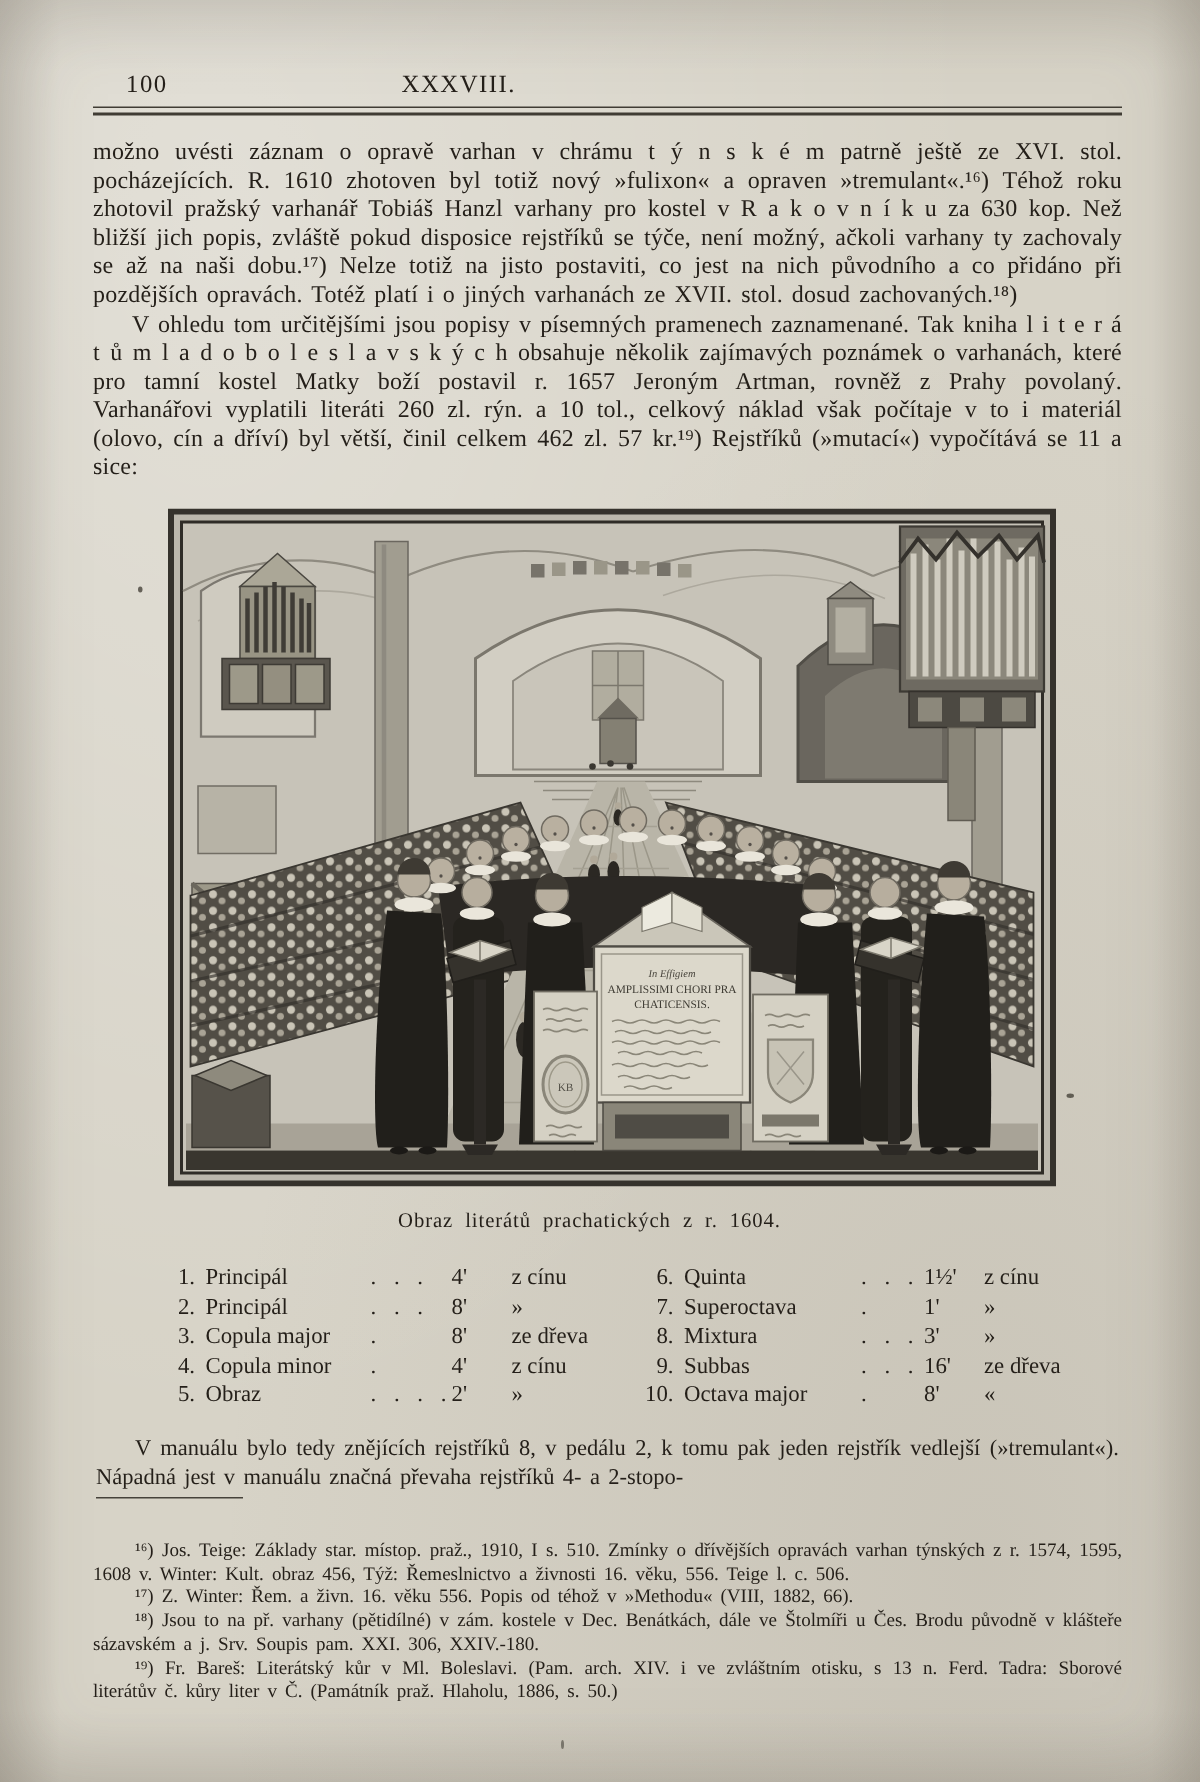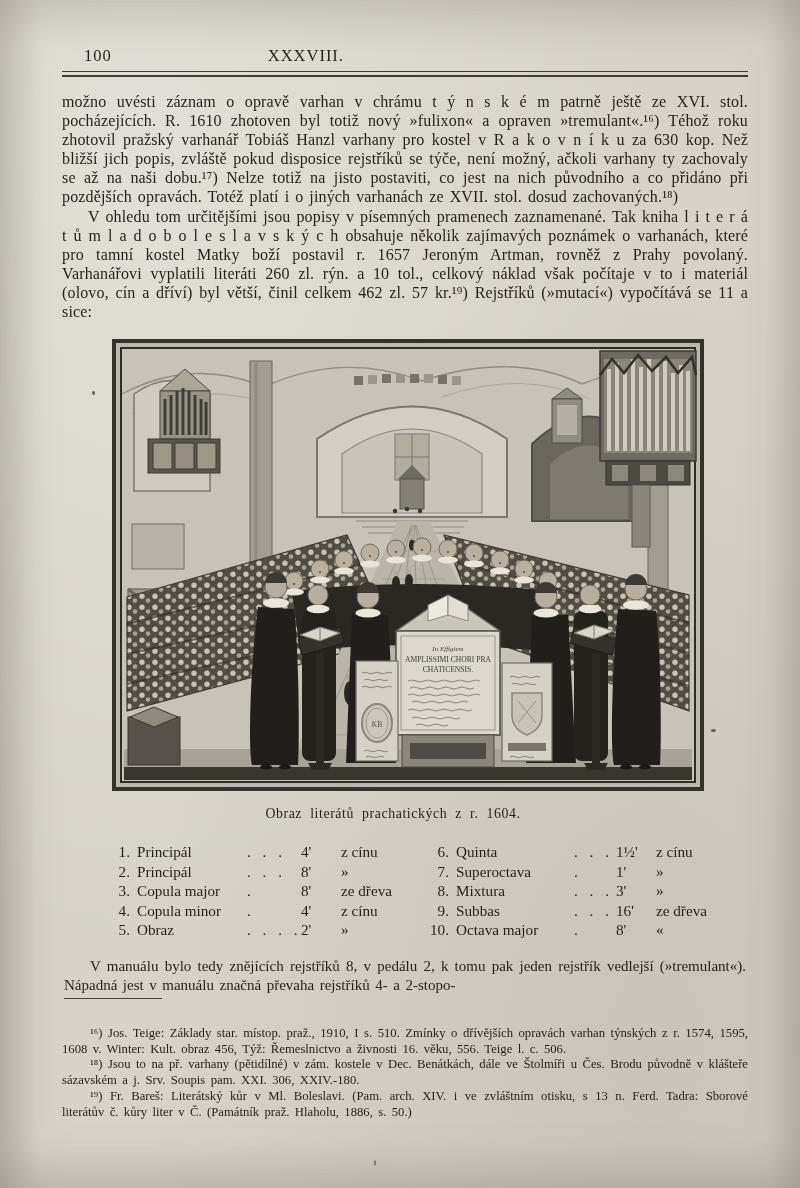--- a/index.html
+++ b/index.html
@@ -449,20 +449,21 @@
     </div>
   </div>
 
   <div class="closing">
     <p>V manuálu bylo tedy znějících rejstříků 8, v pedálu 2, k tomu pak jeden rejstřík vedlejší (»tremulant«). Nápadná jest v manuálu značná převaha rejstříků 4- a 2-stopo-</p>
   </div>
 
   <div class="fn-rule"></div>
   <div class="footnotes">
     <p>¹⁶) Jos. Teige: Základy star. místop. praž., 1910, I s. 510. Zmínky o dřívějších opravách varhan týnských z r. 1574, 1595, 1608 v. Winter: Kult. obraz 456, Týž: Řemeslnictvo a živnosti 16. věku, 556. Teige l. c. 506.</p>
+    <p>¹⁷) Z. Winter: Řem. a živn. 16. věku 556. Popis od téhož v »Methodu« (VIII, 1882, 66).</p>
     <p>¹⁸) Jsou to na př. varhany (pětidílné) v zám. kostele v Dec. Benátkách, dále ve Štolmíři u Čes. Brodu původně v klášteře sázavském a j. Srv. Soupis pam. XXI. 306, XXIV.-180.</p>
     <p>¹⁹) Fr. Bareš: Literátský kůr v Ml. Boleslavi. (Pam. arch. XIV. i ve zvláštním otisku, s 13 n. Ferd. Tadra: Sborové literátův č. kůry liter v Č. (Památník praž. Hlaholu, 1886, s. 50.)</p>
   </div>
 
   <div class="speck a"></div>
   <div class="speck b"></div>
   <div class="speck c"></div>
 
 </div>
 

